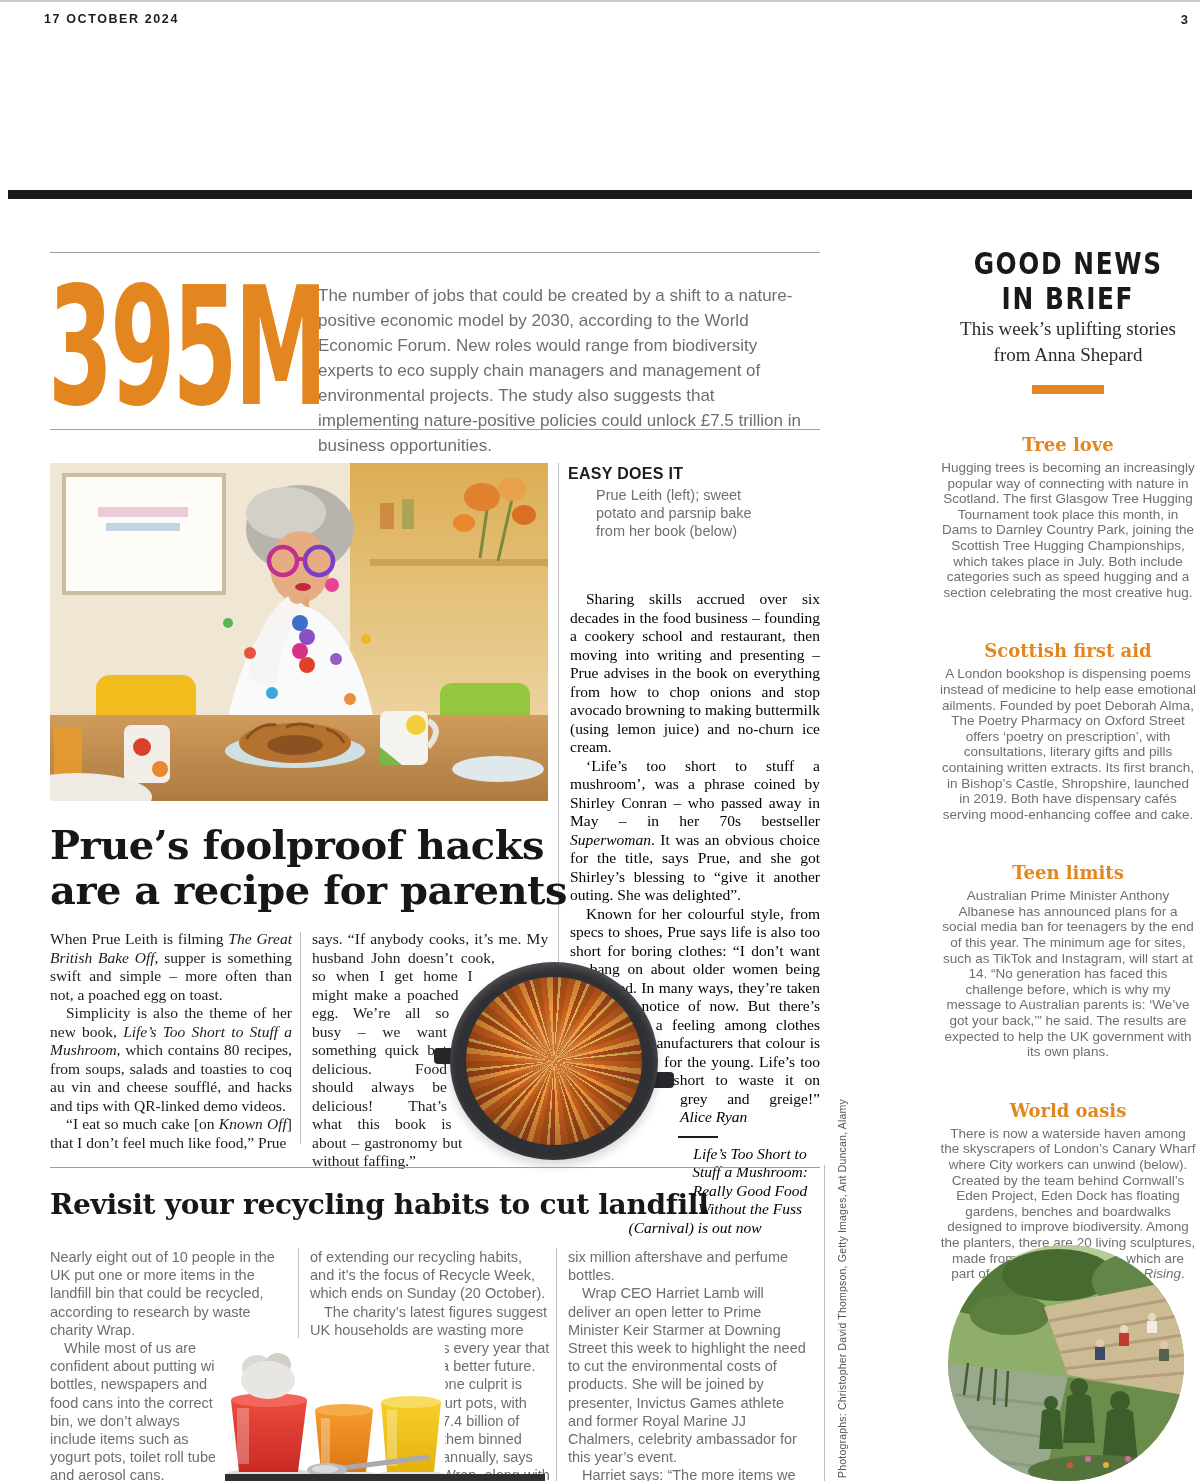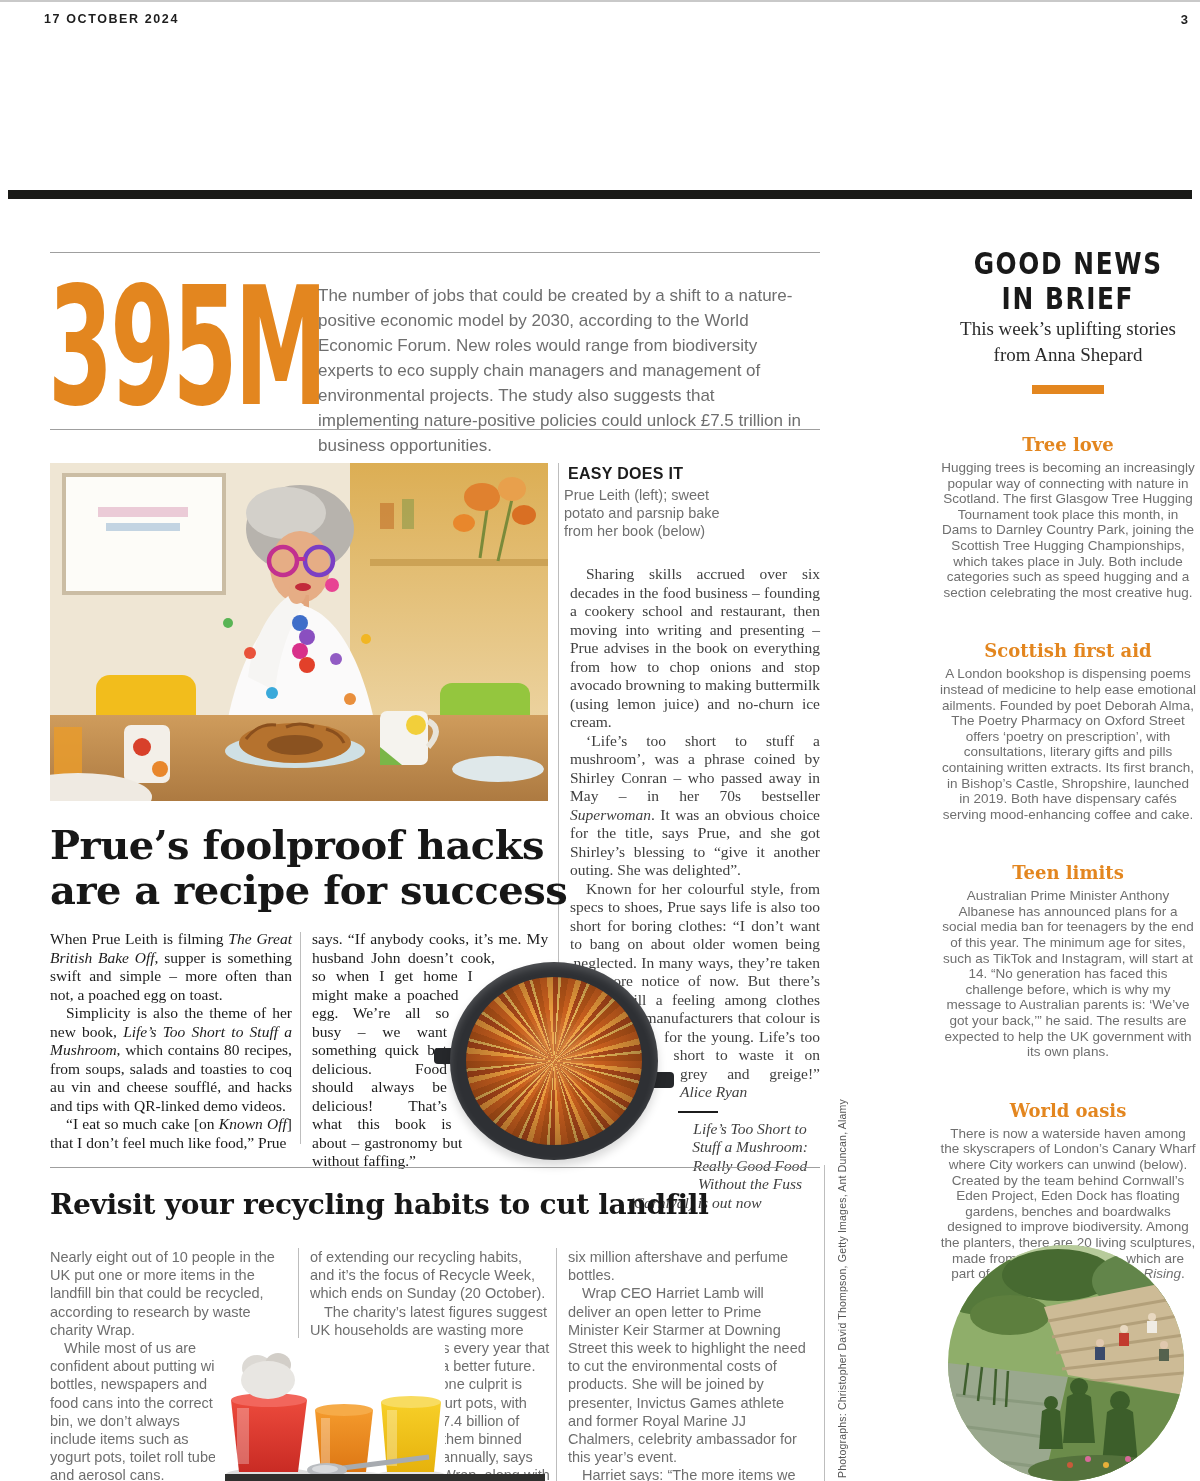--- a/index.html
+++ b/index.html
@@ -21,23 +21,23 @@
 
   
   .stat-num{left:48px;top:282px;font-family:"DejaVu Sans",sans-serif;font-weight:700;
             font-size:164px;line-height:.80em;color:var(--accent);letter-spacing:-5px;
             transform:scaleX(.57);transform-origin:left top;white-space:nowrap;}
   .stat-text{left:318px;top:283px;width:494px;font-size:17px;line-height:25px;color:#6e6e6e;}
 
   
   .prue-photo{left:50px;top:463px;}
   .kicker{left:568px;top:465px;font-size:16px;font-weight:700;letter-spacing:.3px;color:#1c1c1c;}
-  .caption{left:564px;top:486px;width:178px;font-size:14.5px;line-height:18px;color:#6f6f6f;}
-  .serif-col{left:570px;top:565px;width:250px;position:absolute;font-size:15.5px;line-height:18.5px;
-             text-align:justify;color:#404040;}
+  .caption{left:596px;top:486px;width:178px;font-size:14.5px;line-height:18px;color:#6f6f6f;}
+  .serif-col{left:570px;top:590px;width:250px;position:absolute;font-size:15.5px;line-height:18.5px;
+             text-align:justify;color:#000000;}
   .serif-col p{margin:0;}
   .serif-col p.ind{text-indent:16px;}
   .pan-wrap-float{float:left;width:110px;height:300px;
      shape-outside:polygon(0 0,0 95px,14px 104px,40px 122px,62px 144px,87px 162px,97px 180px,105px 198px,110px 216px,110px 300px,0 300px);
      shape-margin:4px;}
   .credit-rule{width:40px;height:2px;background:#1c1c1c;margin:9px 0 7px 108px;}
   .book-credit{font-style:italic;text-align:center;line-height:18.5px;}
   .headline{left:50px;top:822px;width:520px;font-weight:700;font-size:40px;line-height:45px;
             letter-spacing:-.5px;color:#171717;}
   .pcol{position:absolute;top:930px;width:242px;font-size:15.5px;line-height:18.5px;
@@ -196,21 +196,21 @@
     <p class="ind">Sharing skills accrued over six decades in the food business – founding a cookery school and restaurant, then moving into writing and presenting – Prue advises in the book on everything from how to chop onions and stop avocado browning to making buttermilk (using lemon juice) and no-churn ice cream.</p>
     <p class="ind"><span>‘Life’s too short to stuff a mushroom’, was a phrase coined by Shirley Conran – who passed away in May – in her 70s bestseller </span><span class="it">Superwoman</span><span>. It was an obvious choice for the title, says Prue, and she got Shirley’s blessing to “give it another outing. She was delighted”.</span></p>
     <div class="pan-wrap-float"></div>
     <p class="ind"><span>Known for her colourful style, from specs to shoes, Prue says life is also too short for boring clothes: “I don’t want to bang on about older women being neglected. In many ways, they’re taken more notice of now. But there’s still a feeling among clothes manufacturers that colour is for the young. Life’s too short to waste it on grey and greige!” </span><span class="it">Alice Ryan</span></p>
     <div class="credit-rule"></div>
     <div class="book-credit">Life’s Too Short to Stuff a Mushroom: Really Good Food Without the Fuss (Carnival) is out now</div>
   </div>
 
   <div class="abs headline slab">
     <div>Prue’s foolproof hacks</div>
-    <div>are a recipe for success</div>
+    <div>are a recipe for parents</div>
   </div>
 
   <div class="pcol pcol1 serif">
     <p><span>When Prue Leith is filming </span><span class="it">The Great British Bake Off</span><span>, supper is something swift and simple – more often than not, a poached egg on toast.</span></p>
     <p class="ind"><span>Simplicity is also the theme of her new book, </span><span class="it">Life’s Too Short to Stuff a Mushroom</span><span>, which contains 80 recipes, from soups, salads and toasties to coq au vin and cheese soufflé, and hacks and tips with QR-linked demo videos.</span></p>
     <p class="ind"><span>“I eat so much cake [on </span><span class="it">Known Off</span><span>] that I don’t feel much like food,” Prue</span></p>
   </div>
   <div class="pcol pcol2 serif">
     <div class="pan-float2"></div>
     <p>says. “If anybody cooks, it’s me. My husband John doesn’t cook, so when I get home I might make a poached egg. We’re all so busy – we want something quick but delicious. Food should always be delicious! That’s what this book is about – gastronomy but without faffing.”</p>

